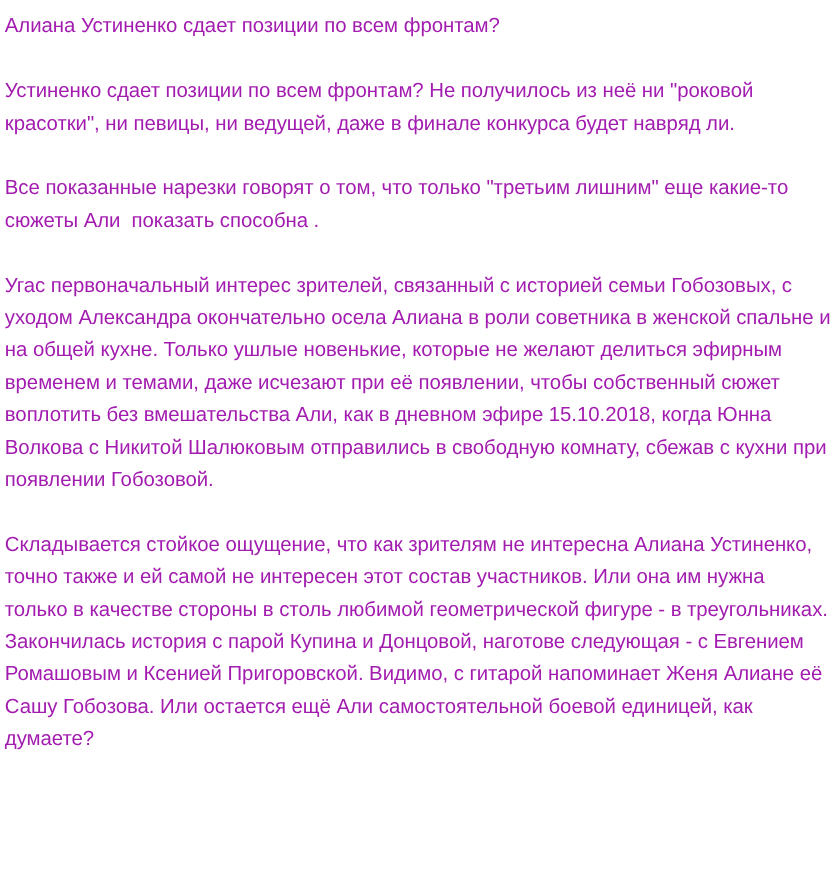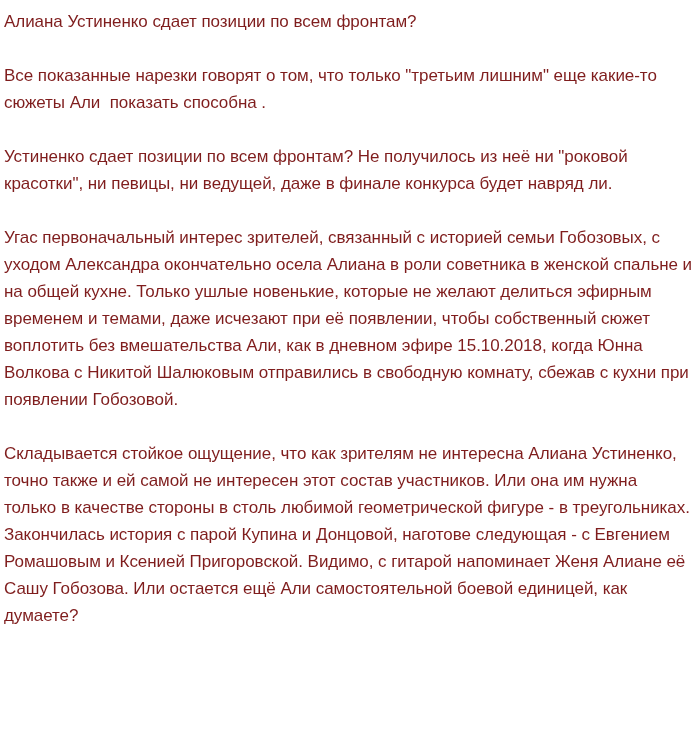--- a/index.html
+++ b/index.html
@@ -16,40 +16,40 @@
   }
   #article {
     box-sizing: border-box;
     width: 699px;
     padding: 8px 6px 0 4px;
   }
   .para {
     margin: 0 0 27px 0;
     font-size: 17px;
     line-height: 27px;
-    color: #7f1d1d;
+    color: #a21caf;
     font-weight: 400;
     text-align: left;
     white-space: pre-wrap;
     word-wrap: break-word;
     letter-spacing: -0.05px;
   }
   .para:last-child {
     margin-bottom: 0;
   }
 </style>
 </head>
 <body>
 
 <div id="article">
 
   <p class="para">Алиана Устиненко сдает позиции по всем фронтам?</p>
 
 
+  <p class="para">Устиненко сдает позиции по всем фронтам? Не получилось из неё ни "роковой красотки", ни певицы, ни ведущей, даже в финале конкурса будет навряд ли.</p>
+
   <p class="para">Все показанные нарезки говорят о том, что только "третьим лишним" еще какие-то сюжеты Али  показать способна .</p>
-
-  <p class="para">Устиненко сдает позиции по всем фронтам? Не получилось из неё ни "роковой красотки", ни певицы, ни ведущей, даже в финале конкурса будет навряд ли.</p>
 
   <p class="para">Угас первоначальный интерес зрителей, связанный с историей семьи Гобозовых, с уходом Александра окончательно осела Алиана в роли советника в женской спальне и на общей кухне. Только ушлые новенькие, которые не желают делиться эфирным временем и темами, даже исчезают при её появлении, чтобы собственный сюжет воплотить без вмешательства Али, как в дневном эфире 15.10.2018, когда Юнна Волкова с Никитой Шалюковым отправились в свободную комнату, сбежав с кухни при появлении Гобозовой.</p>
 
   <p class="para"><span>Складывается стойкое ощущение, что как зрителям не интересна Алиана Устиненко, точно также и ей самой не интересен этот состав участников. Или она им нужна только в качестве стороны в столь любимой геометрической фигуре - в треугольниках. Закончилась история с парой Купина и Донцовой, наготове следующая - с Евгением Ромашовым и Ксенией Пригоровской. Видимо, с гитарой напоминает Женя Алиане её Сашу Гобозова. Или остается ещё Али самостоятельной боевой единицей, как думаете?</span><br></p>
 
 </div>
 
 </body></html>

